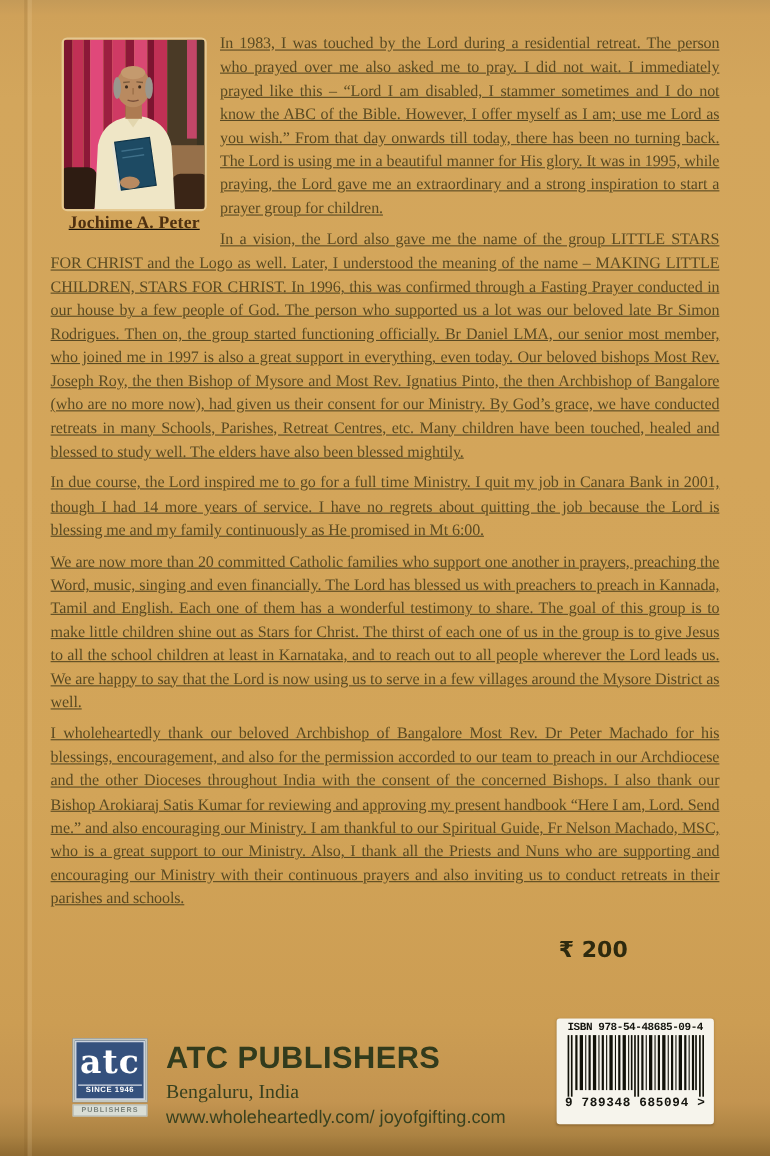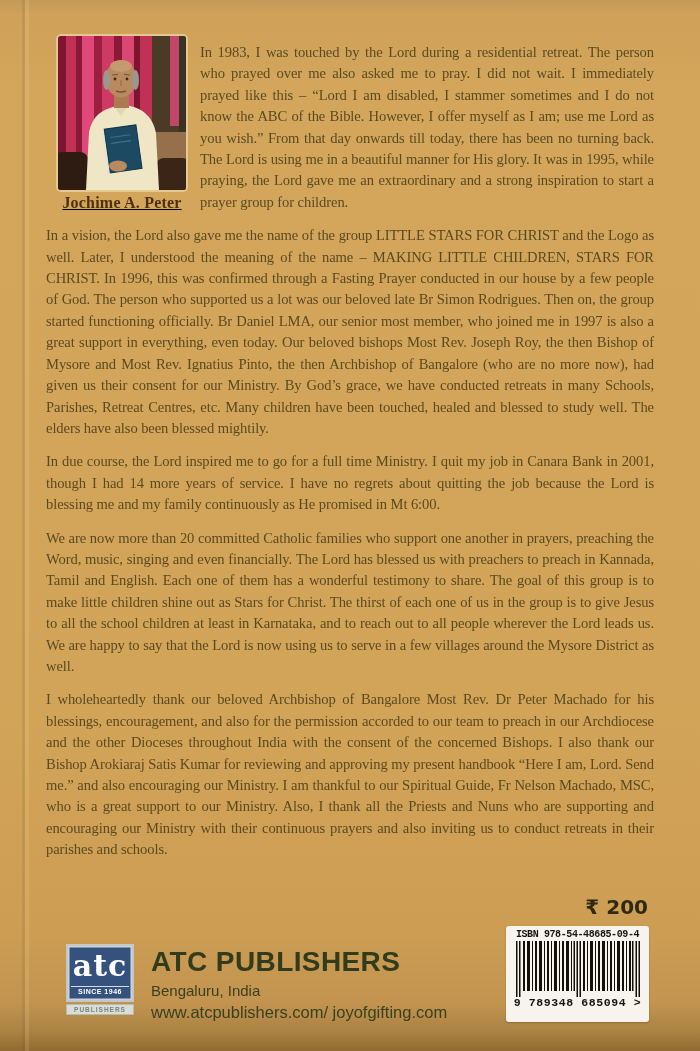--- a/index.html
+++ b/index.html
@@ -19,24 +19,24 @@
     background:rgba(255,235,190,.14);}
 
   .content{position:absolute;left:46px;top:30px;width:608px;}
   .photo-block{float:left;width:128px;margin:6px 14px 2px 12px;text-decoration:underline;}
   .photo{width:128px;height:154px;border-radius:3px;overflow:hidden;
     box-shadow:0 0 0 2px rgba(248,236,200,.5);}
   .photo svg{display:block;}
   .caption{margin-top:4px;text-align:center;font-weight:bold;font-size:16px;
     color:#4e3010;letter-spacing:.2px;}
 
-  .para{margin:12px 0 7px 0;font-size:14.6px;line-height:21.4px;color:#5a4a22;
-    text-align:justify;letter-spacing:-.1px;}
+  .para{margin:0 0 7px 0;font-size:14.6px;line-height:21.4px;color:#5a4a22;
+    text-align:justify;letter-spacing:-.1px;text-decoration:underline;}
 
-  .price{position:absolute;left:508px;top:895px;width:140px;text-align:right;
+  .price{position:absolute;left:508px;top:851px;width:140px;text-align:left;
     font-family:"DejaVu Sans", sans-serif;font-weight:bold;font-size:20px;color:#2e2a0e;}
 
   .barcode-box{position:absolute;left:506px;top:926px;width:143px;height:96px;
     background:#f6f4ec;border-radius:3px;box-shadow:0 1px 2px rgba(90,60,20,.35);
     text-align:center;}
   .isbn-label{margin-top:3px;font-family:"Liberation Mono", monospace;font-weight:bold;
     font-size:10px;letter-spacing:-.4px;color:#15150f;white-space:nowrap;}
   .bars{display:block;margin:1px auto 0;}
   .barcode-digits{margin-top:-3px;font-family:Liberation Mono, monospace;font-weight:bold;
     font-size:11.5px;letter-spacing:.6px;color:#15150f;white-space:nowrap;}
@@ -49,21 +49,21 @@
   .logo-atc{font-family:"DejaVu Serif", serif;font-weight:bold;font-size:30px;
     line-height:40px;color:#ffffff;letter-spacing:1px;}
   .logo-since{font-family:"Liberation Sans", sans-serif;font-weight:bold;font-size:7px;
     color:#ffffff;border-top:1px solid rgba(255,255,255,.8);margin:0 3px;padding-top:1px;
     letter-spacing:.5px;}
   .logo-strip{box-sizing:border-box;width:68px;margin-top:2px;background:#d9ddd5;
     border:1px solid #b5bab2;font-family:"Liberation Sans", sans-serif;font-weight:bold;
     font-size:6.5px;color:#7b837c;text-align:center;padding:1px 0;letter-spacing:1px;}
   .pub-text{padding-top:2px;font-family:"Liberation Sans", sans-serif;color:#38411f;}
   .pub-name{font-weight:bold;font-size:28px;letter-spacing:.4px;color:#323b1c;}
-  .pub-loc{font-size:15px;margin-top:4px;}
+  .pub-loc{font-size:18px;margin-top:4px;font-family:Liberation Serif, serif;}
   .pub-web{font-size:16.5px;margin-top:4px;}
 </style>
 </head>
 <body>
 
 <div class="page">
   <div class="spine-shadow"></div>
   <div class="spine-light"></div>
 
   <div class="content">
@@ -171,16 +171,16 @@
     <div class="logo">
       <div class="logo-navy">
         <div class="logo-atc">atc</div>
         <div class="logo-since">SINCE 1946</div>
       </div>
       <div class="logo-strip">PUBLISHERS</div>
     </div>
     <div class="pub-text">
       <div class="pub-name">ATC PUBLISHERS</div>
       <div class="pub-loc">Bengaluru, India</div>
-      <div class="pub-web">www.atcpublishers.com/ joyofgifting.com</div>
+      <div class="pub-web">www.wholeheartedly.com/ joyofgifting.com</div>
     </div>
   </div>
 </div>
 
 </body></html>

